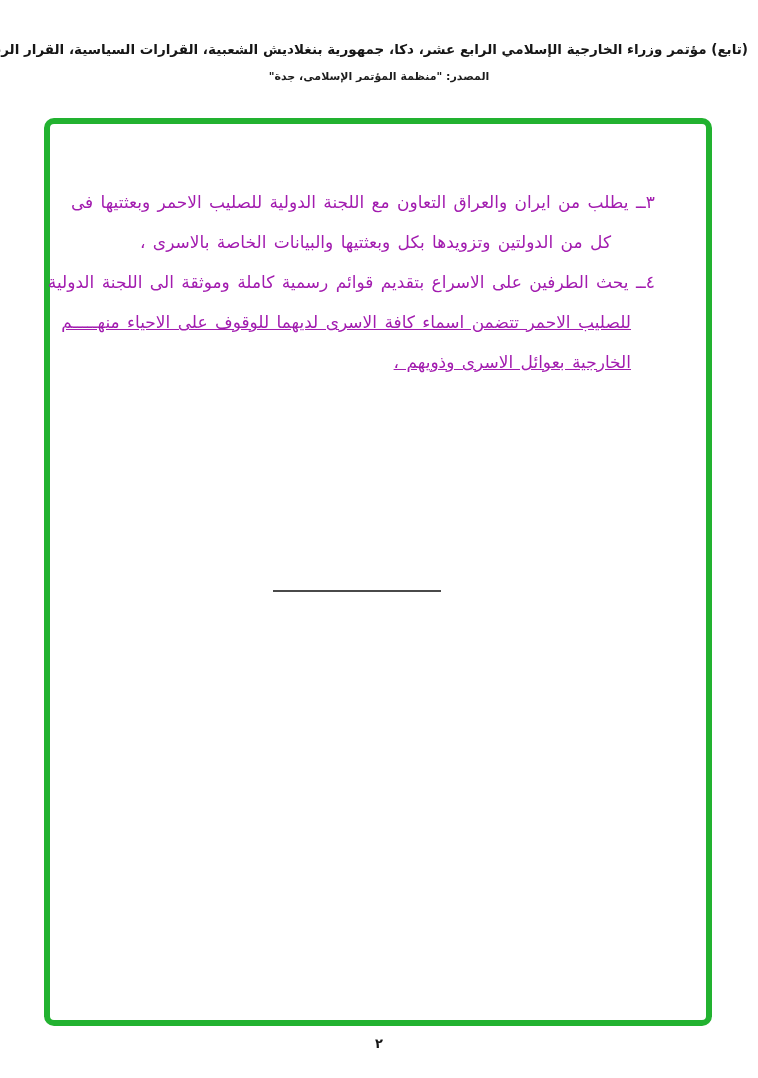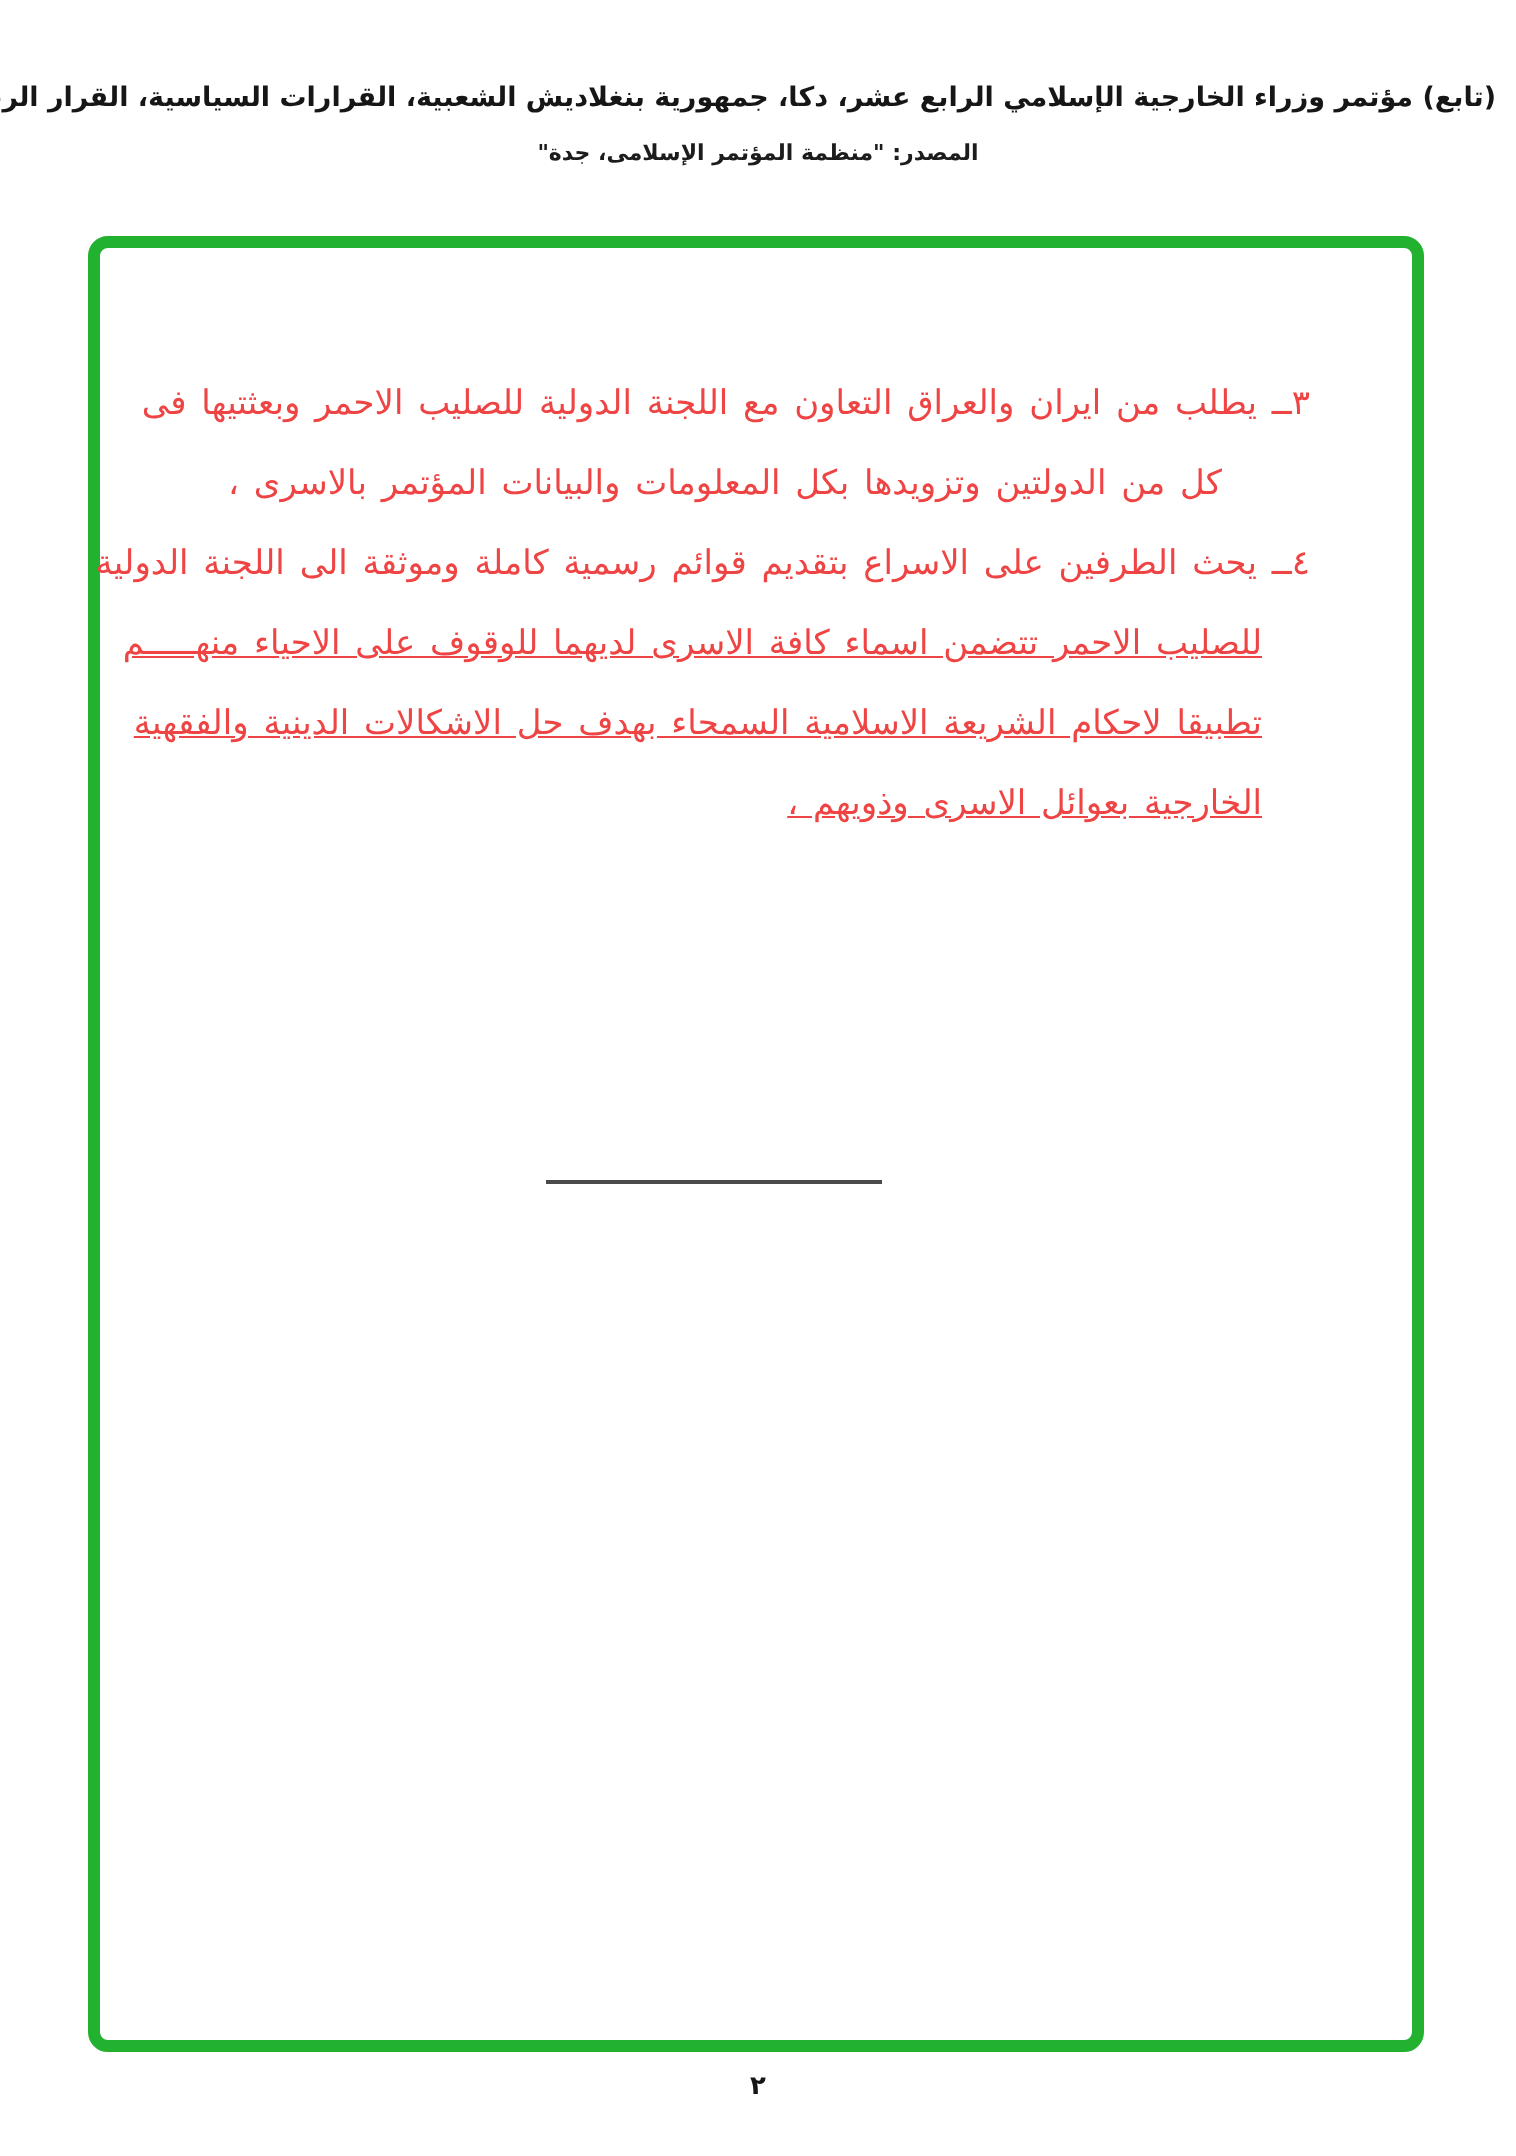--- a/index.html
+++ b/index.html
@@ -45,21 +45,21 @@
   
   .body-text {
     position: absolute;
     top: 182px;
     right: 103px;
     left: 100px;
     direction: rtl;
     text-align: right;
     font-size: 17px;
     line-height: 40px;
-    color: #ef4444;
+    color: #a21caf;
     word-spacing: 2px;
   }
   .line { white-space: nowrap; }
   .line.cont { padding-right: 24px; text-decoration: underline; }
   .line.cont-deep { padding-right: 44px; }
   .divider {
     position: absolute;
     top: 590px;
     left: 273px;
     width: 168px;
@@ -83,27 +83,26 @@
   <div class="header-line1">(تابع) مؤتمر وزراء الخارجية الإسلامي الرابع عشر، دكا، جمهورية بنغلاديش الشعبية، القرارات السياسية، القرار الرقم ١٤/١٢- س</div>
 
   <div class="header-line2">المصدر:  "منظمة المؤتمر الإسلامى، جدة"</div>
 
   <div class="frame" style="border-color: rgb(34, 178, 48);"></div>
 
   <div class="body-text">
 
     <div>
       <div class="line">٣ــ  يطلب من ايران والعراق التعاون مع اللجنة الدولية للصليب الاحمر وبعثتيها فى</div>
-      <div class="line cont-deep">كل من الدولتين وتزويدها بكل المعلومات والبيانات المؤتمر بالاسرى ،</div>
+      <div class="line cont-deep">كل من الدولتين وتزويدها بكل وبعثتيها والبيانات الخاصة بالاسرى ،</div>
     </div>
 
     <div>
       <div class="line">٤ــ  يحث الطرفين على الاسراع  بتقديم قوائم رسمية كاملة وموثقة الى اللجنة الدولية</div>
       <div class="line cont">للصليب الاحمر تتضمن اسماء كافة الاسرى لديهما للوقوف على الاحياء منهـــــم</div>
-      <div class="line cont">تطبيقا لاحكام الشريعة الاسلامية السمحاء بهدف حل الاشكالات الدينية والفقهية</div>
       <div class="line cont">الخارجية بعوائل الاسرى وذويهم ،</div>
     </div>
 
     <div>
     </div>
 
 
   </div>
 
   <div class="divider"></div>

